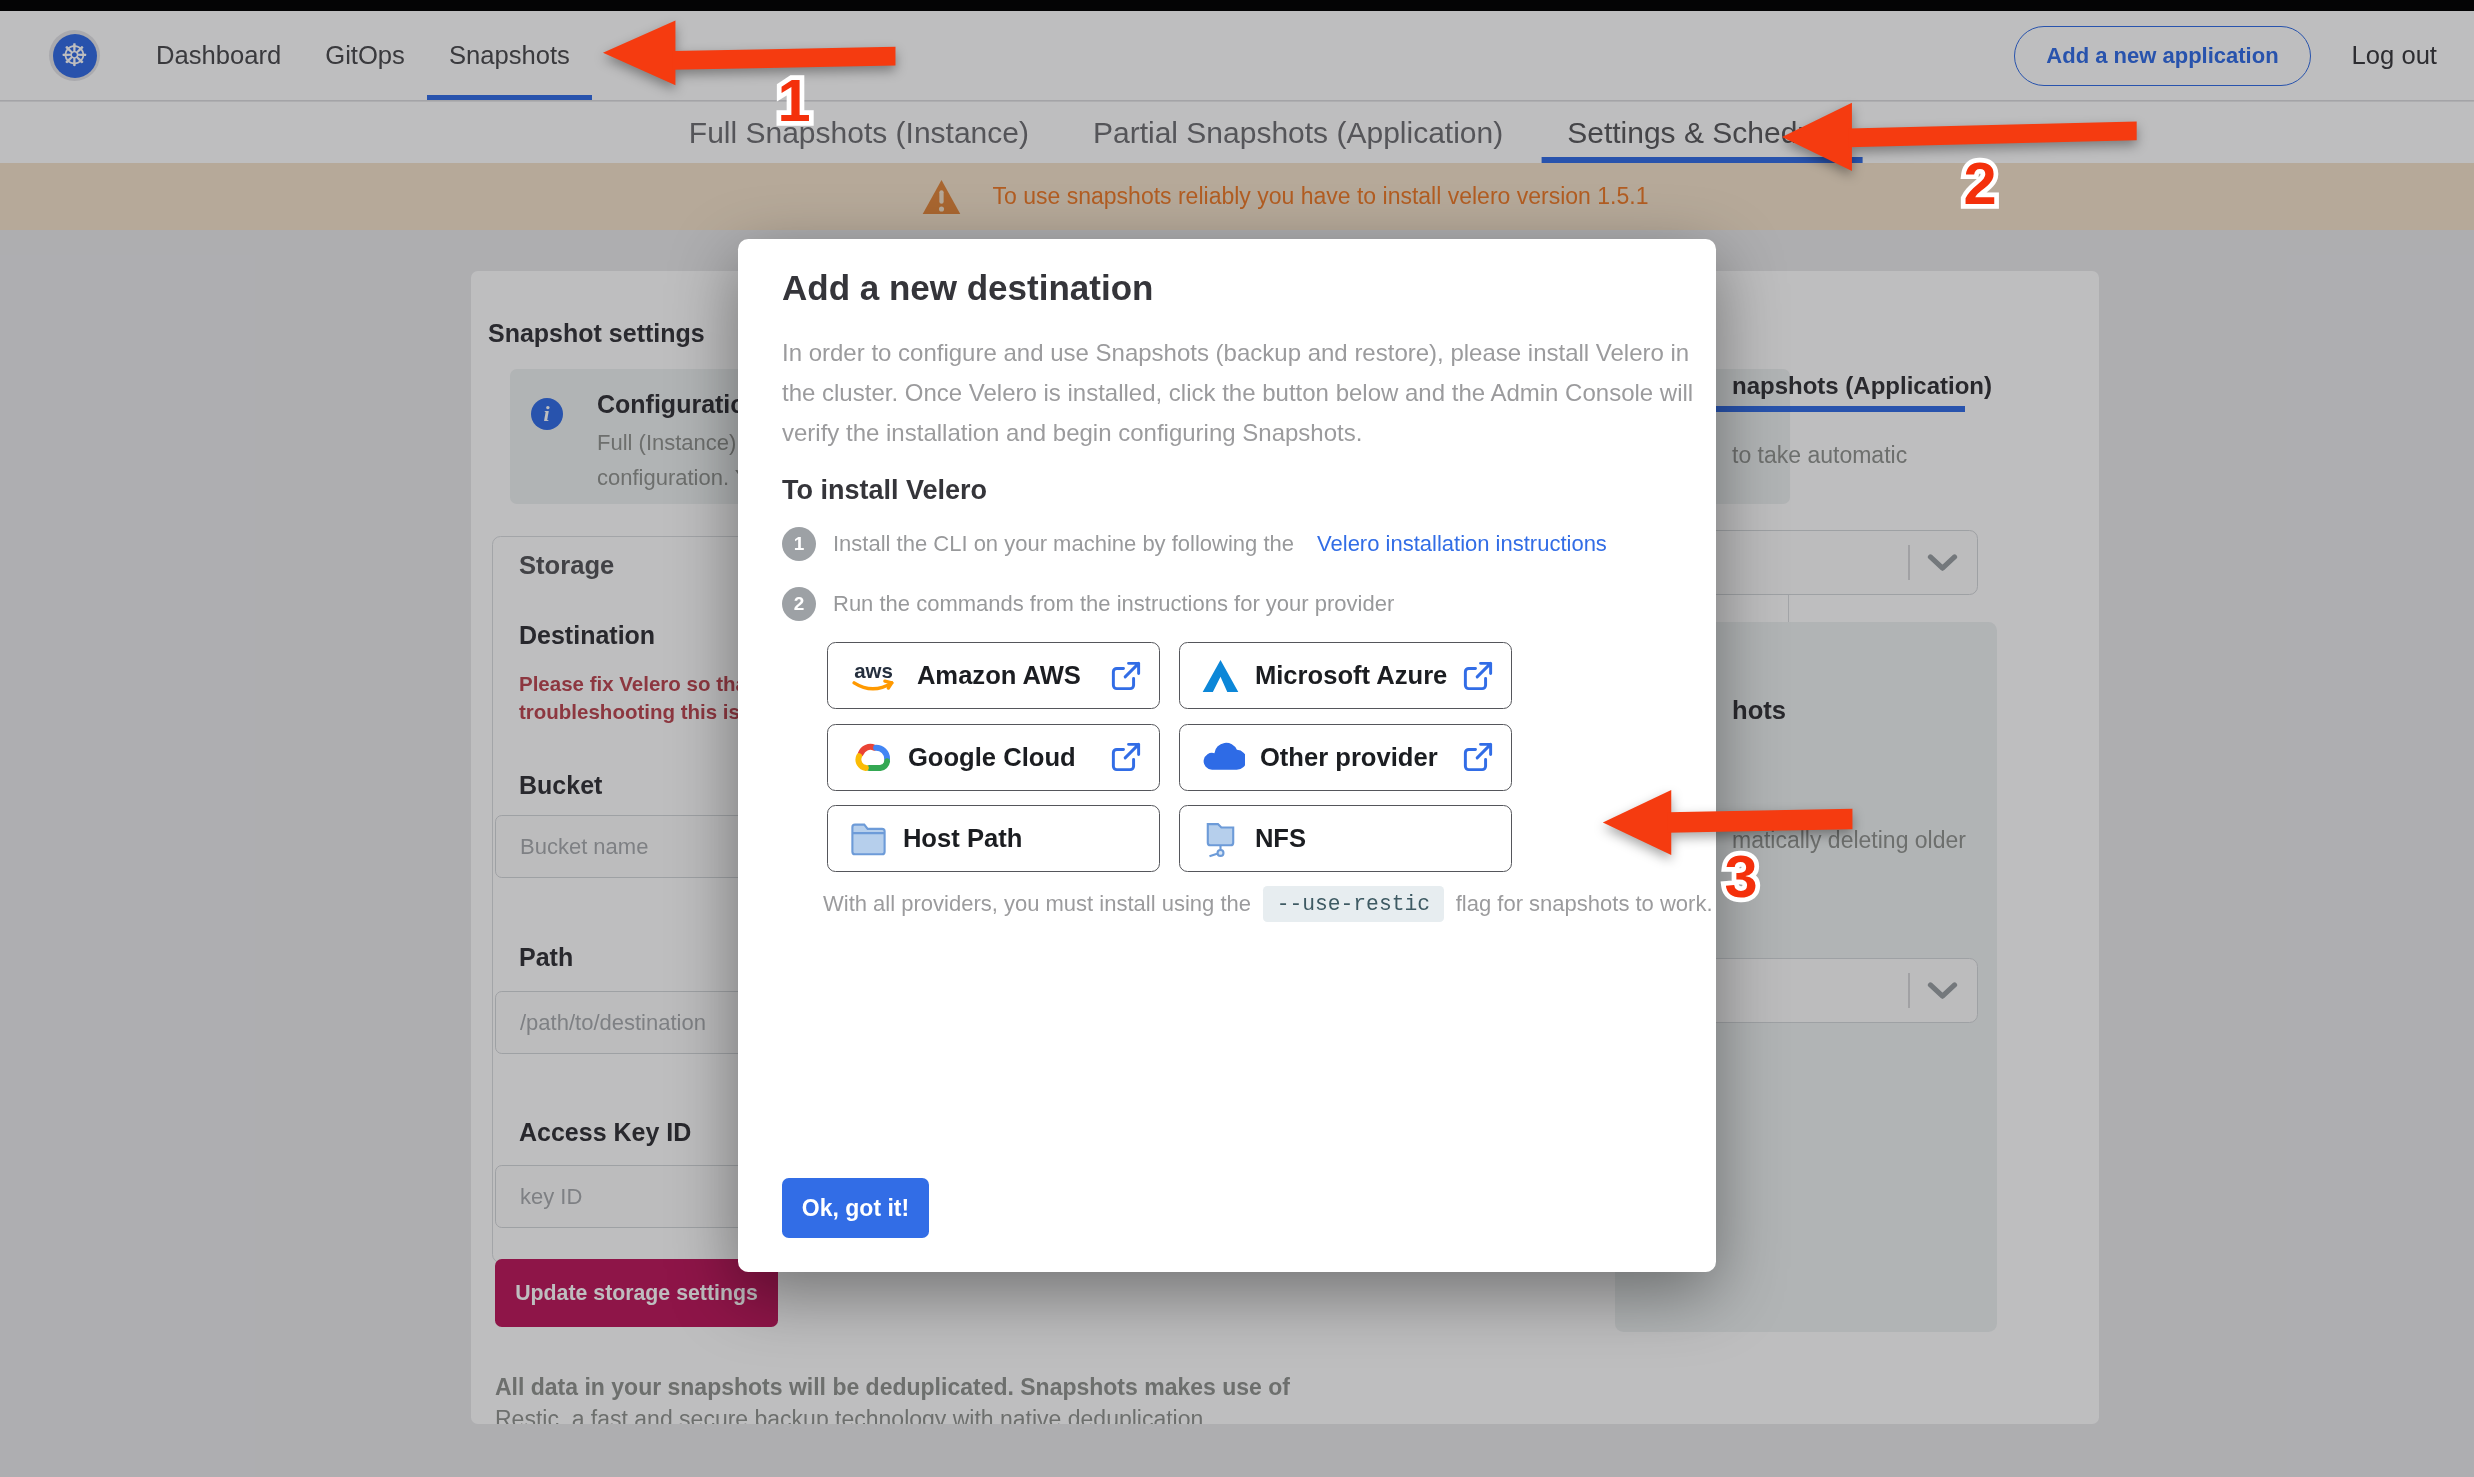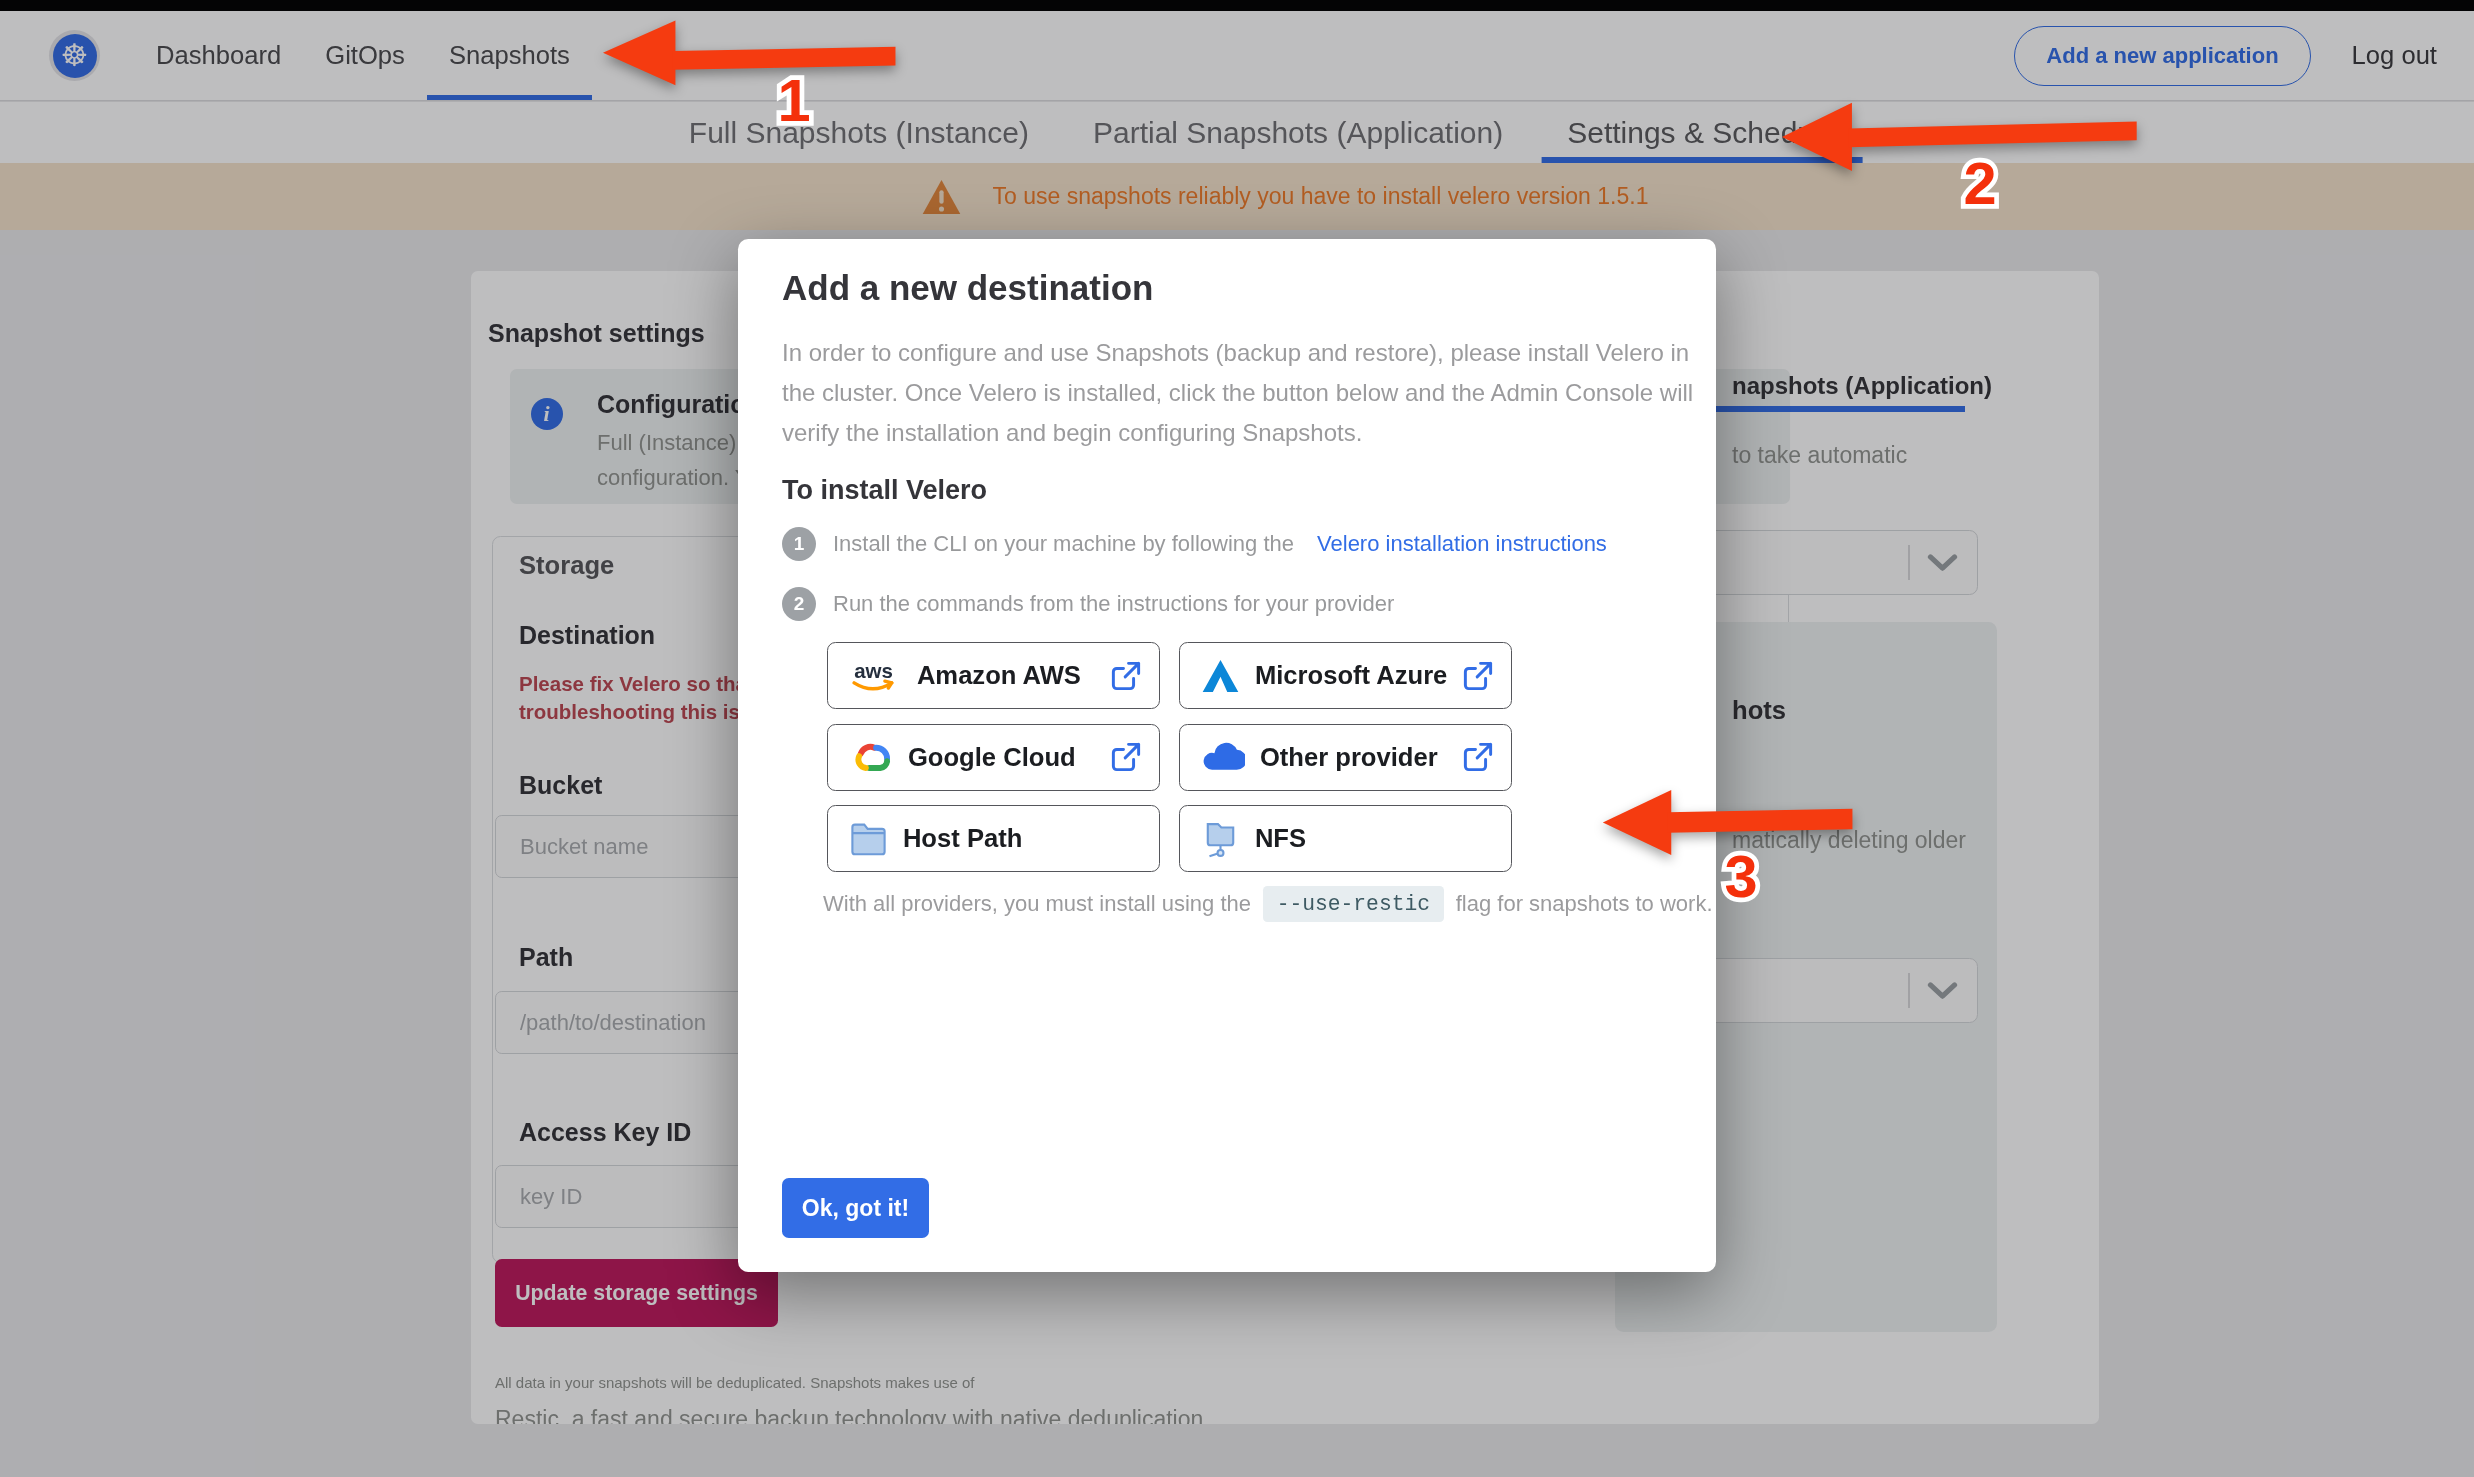--- a/index.html
+++ b/index.html
@@ -218,21 +218,21 @@
     <input class="tinput" style="left: 24px; top: 544px; width: 478px;" placeholder="Bucket name">
 
     <div class="abs label-b" style="left:48px; top:672px;">Path</div>
     <input class="tinput" style="left: 24px; top: 720px; width: 478px;" placeholder="/path/to/destination">
 
     <div class="abs label-b" style="left:48px; top:847px;">Access Key ID</div>
     <input class="tinput" style="left: 24px; top: 894px; width: 478px;" placeholder="key ID">
 
     <div class="btn-primary abs" style="left:24px; top:988px; width:283px; height:68px; font-size:21.3px; background:#be185d;">Update storage settings</div>
 
-    <div class="abs body-gray" style="left:24px; top:1103px; font-size:15px;">All data in your snapshots will be deduplicated. Snapshots makes use of</div>
+    <div class="abs body-gray" style="left:24px; top:1103px; font-size:23px;font-weight:bold;">All data in your snapshots will be deduplicated. Snapshots makes use of</div>
     <div class="abs body-gray" style="left:24px; top:1135px; font-size:23px;">Restic, a fast and secure backup technology with native deduplication.</div>
 
     <div class="abs frag-tab" style="left:1261px; top:101px;">napshots (Application)</div>
     <div class="abs frag-underline"></div>
     <div class="abs body-gray" style="left:1261px; top:171px; font-size:23px;">to take automatic</div>
 
     <div class="select-box" style="left:1178px; top:259px; width:329px;">
       <div class="select-div"></div>
       <svg class="select-chev" width="31" height="19" viewBox="0 0 36 22">
         <polyline points="4,4 18,17 32,4" fill="none" stroke="#9aa0a4" stroke-width="6" stroke-linecap="round" stroke-linejoin="round"></polyline>

